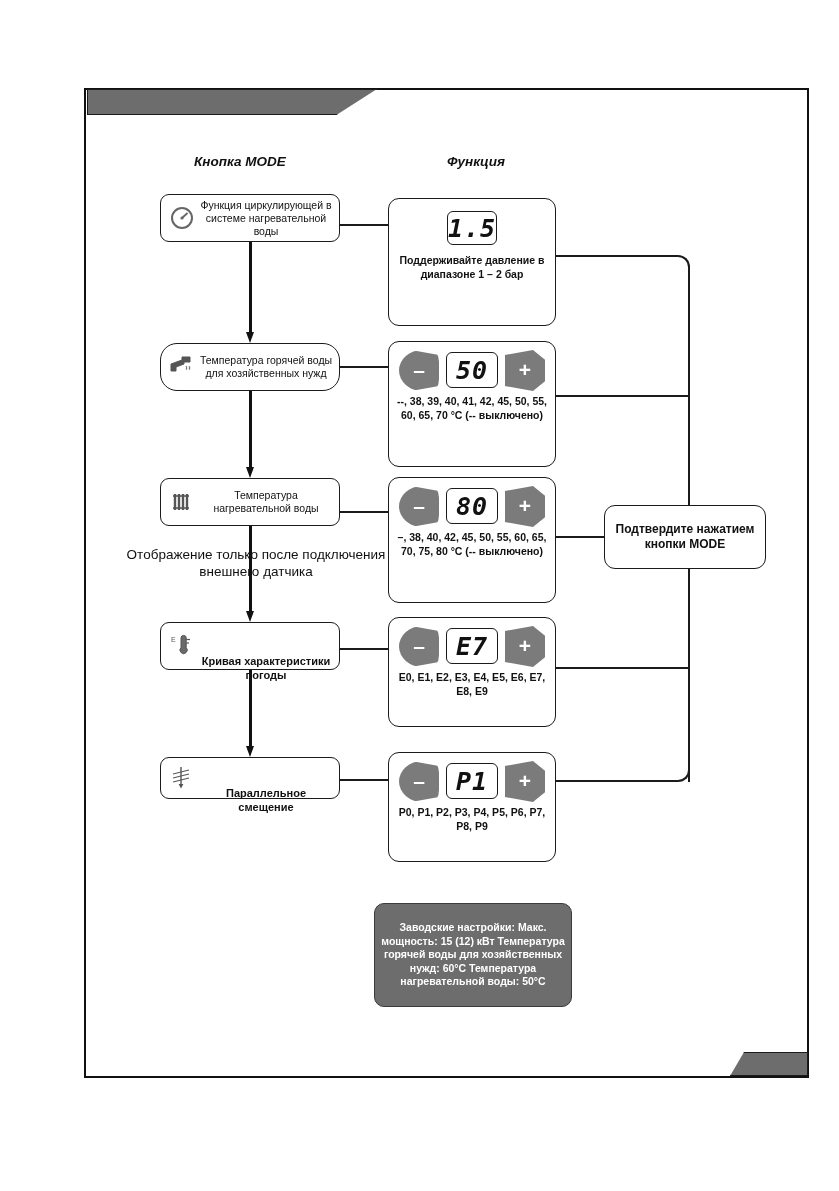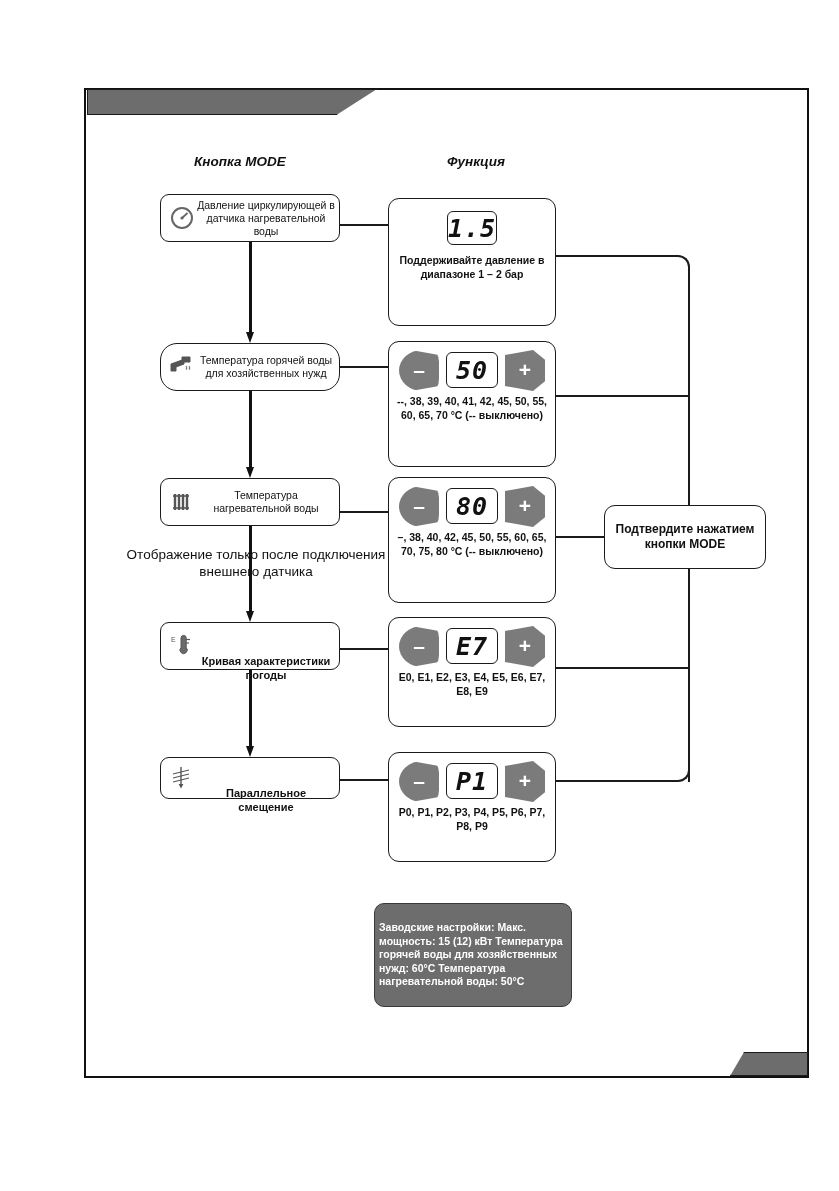--- a/index.html
+++ b/index.html
@@ -283,20 +283,21 @@
     height: 104px;
     box-sizing: border-box;
     background: #6d6d6d;
     border: 1.5px solid #3a3a3a;
     border-radius: 10px;
     display: flex;
     align-items: center;
     justify-content: center;
   }
   #factory-box .txt {
+    text-align: center;
     font-size: 10.5px;
     font-weight: bold;
     line-height: 13.5px;
     color: #ffffff;
     padding: 0 4px;
   }
 </style>
 </head>
 <body>
 
@@ -310,21 +311,21 @@
   <div class="col-heading" id="heading-function">Функция</div>
 
   <div class="mode-box" id="mode-box-pressure">
     <div class="mode-icon">
       <svg width="26" height="26" viewBox="0 0 26 26">
         <circle cx="13" cy="13" r="10" fill="none" stroke="#666" stroke-width="2"></circle>
         <line x1="13" y1="13" x2="18.5" y2="8" stroke="#666" stroke-width="1.8"></line>
         <circle cx="13" cy="13" r="1.6" fill="#666"></circle>
       </svg>
     </div>
-    <div class="mode-label">Давление циркулирующей в датчика нагревательной воды</div>
+    <div class="mode-label">Функция циркулирующей в системе нагревательной воды</div>
   </div>
 
   <div class="flow-arrow" id="arrow-1">
     <div class="stem"></div>
       <div class="head"></div>
   </div>
 
   <div class="mode-box" id="mode-box-dhw">
     <div class="mode-icon">
       <svg width="28" height="26" viewBox="0 0 28 26">

